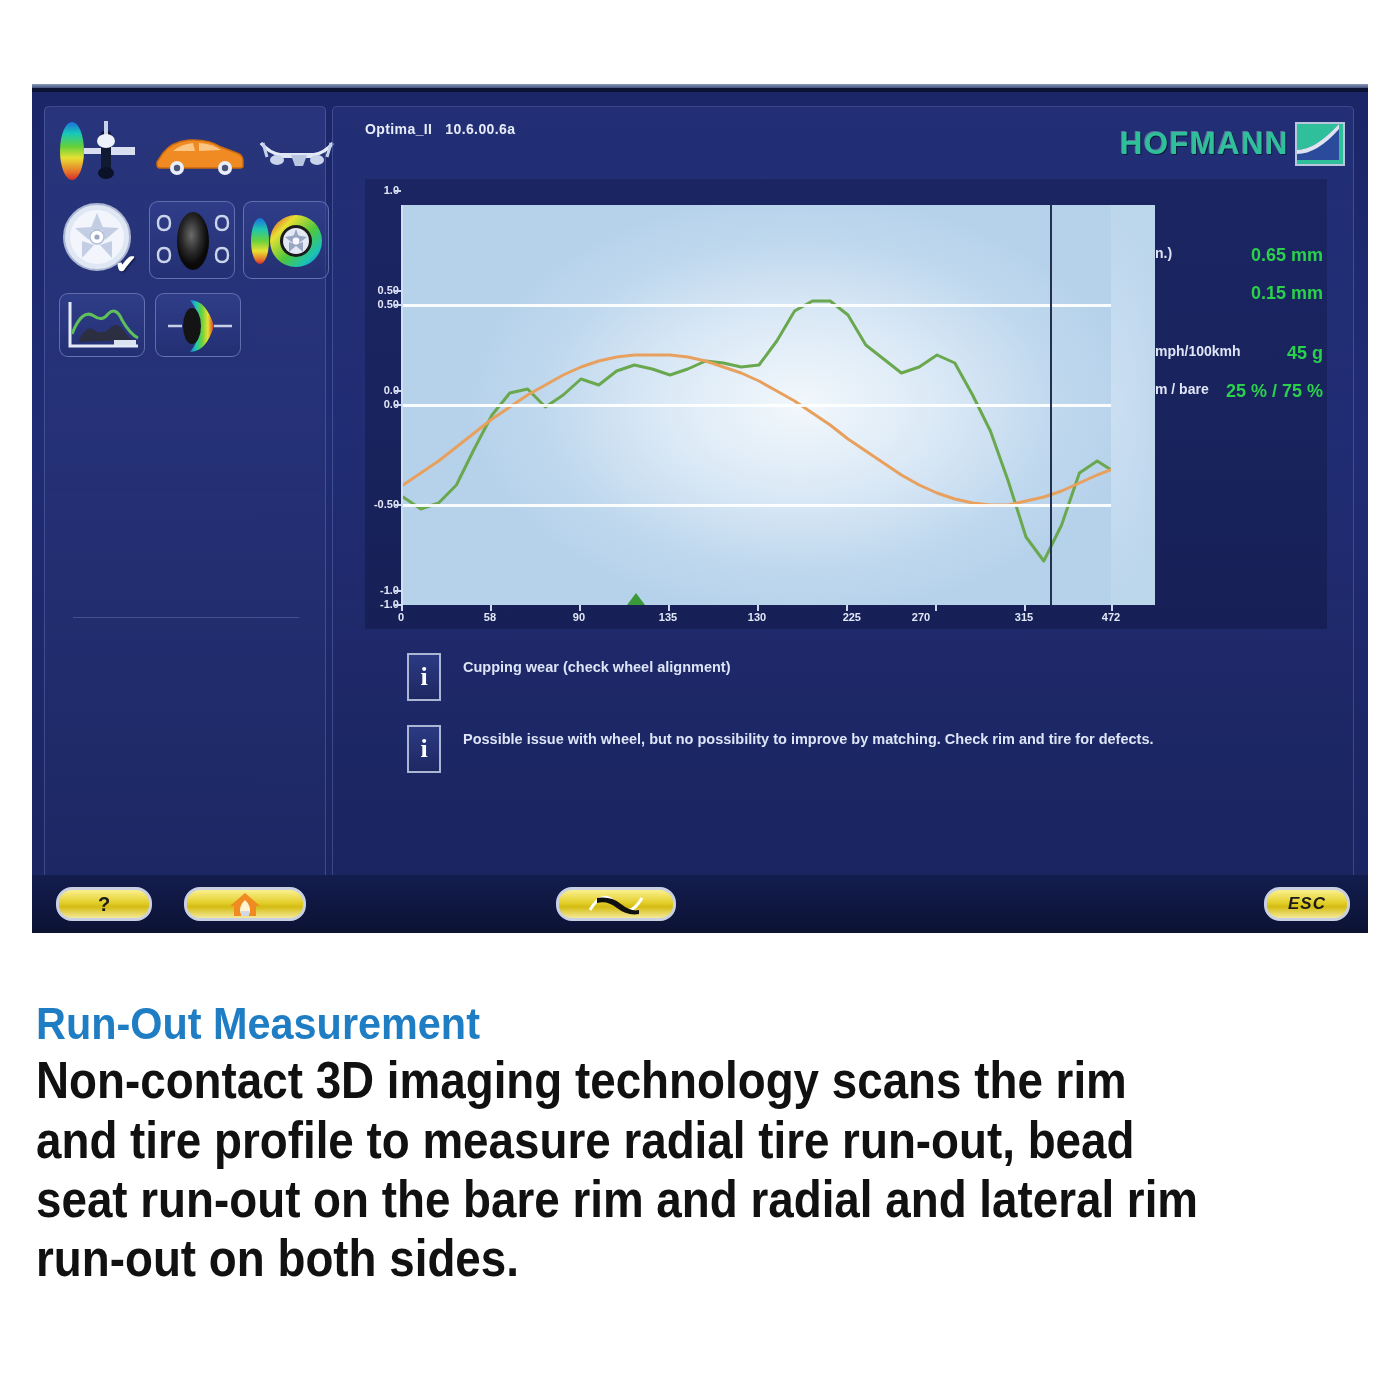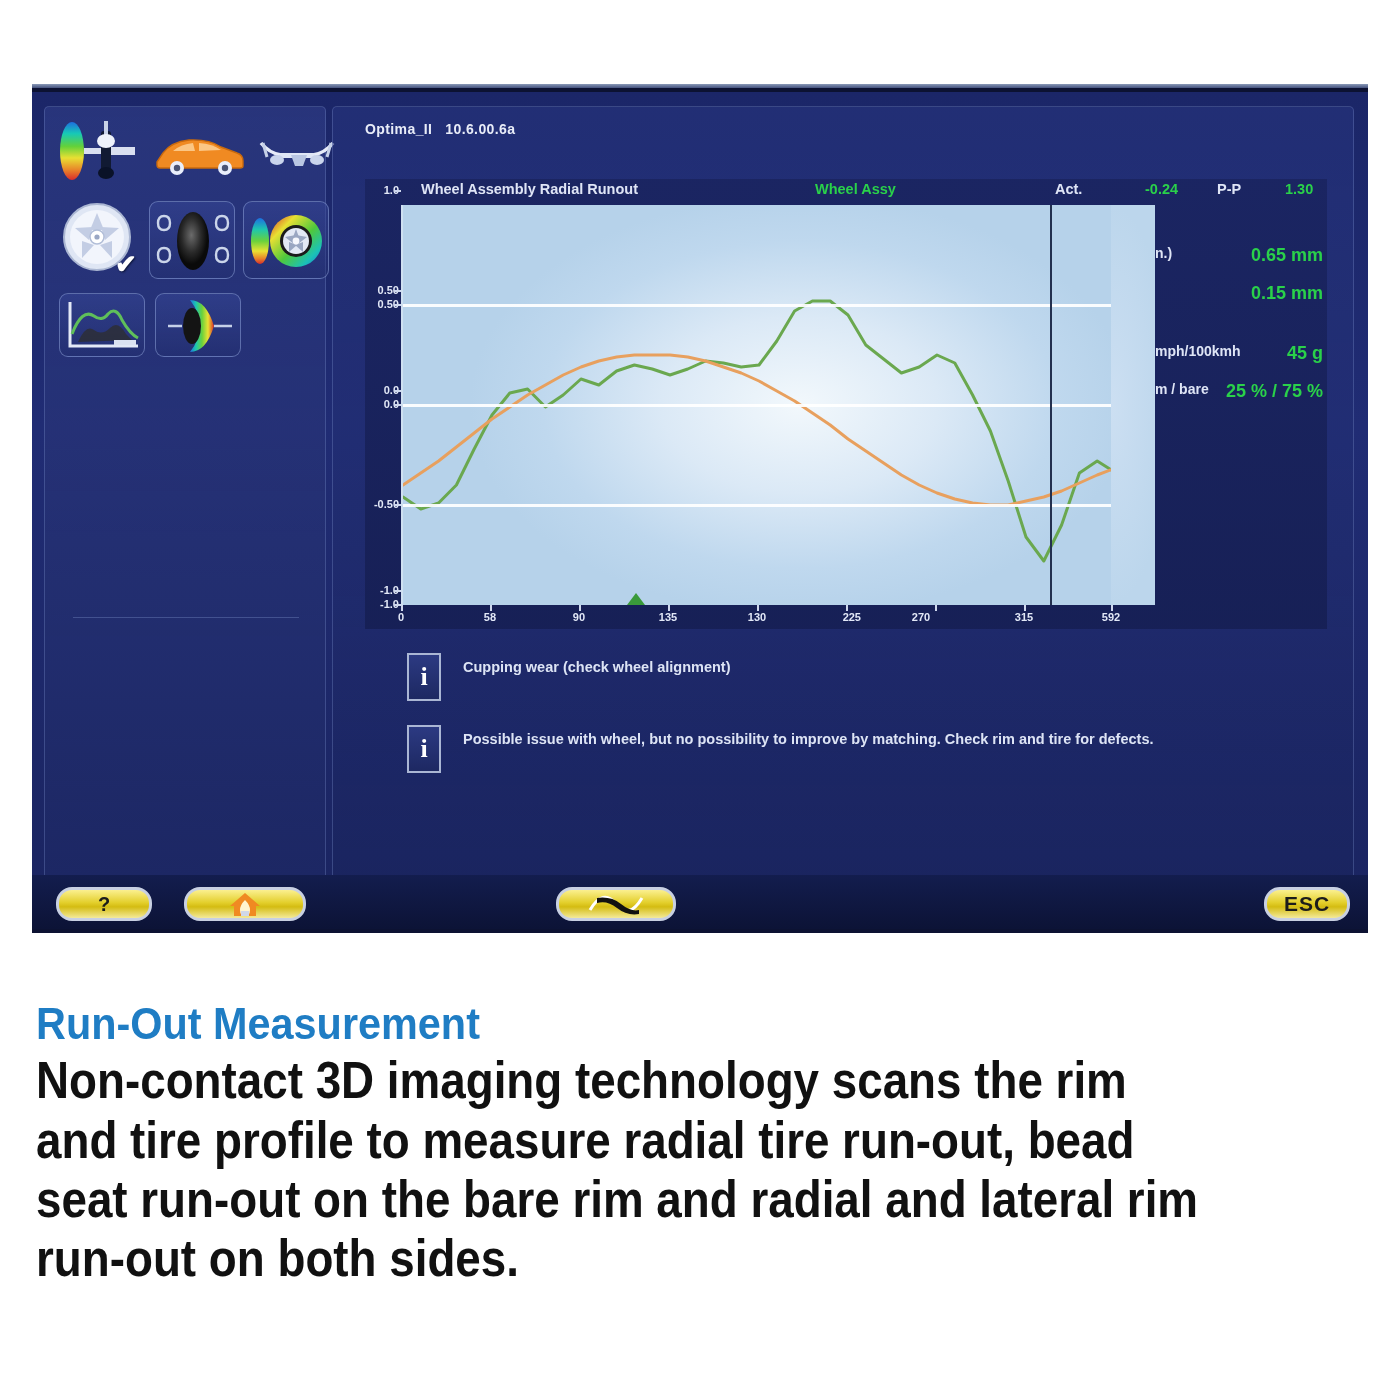--- a/index.html
+++ b/index.html
@@ -128,21 +128,21 @@
     box-sizing:border-box;
   }
   .ybtn{
     position:absolute;top:12px;height:34px;border-radius:16px;
     background:linear-gradient(180deg,#fbf08f 0%,#e3cf2c 45%,#d4bc12 60%,#f4ea9a 100%);
     border:3px solid #c8d0e2;
     box-sizing:border-box;
     display:flex;align-items:center;justify-content:center;
     color:#1b1b1b;font-weight:bold;
   }
-  #btn-esc{font-size:21px;letter-spacing:1px;}
+  #btn-esc{font-size:17px;letter-spacing:1px;font-style:italic;}
   #btn-help{font-size:20px;}
 
   
   #caption{position:absolute;left:36px;top:1000px;width:1330px;}
   #caption-title{
     color:#1f7dc4;font-size:45px;font-weight:bold;
     font-family:"Liberation Sans", sans-serif;
     transform:scaleX(.92);transform-origin:left center;
     margin:0 0 4px 0;line-height:1.05;
   }
@@ -303,31 +303,32 @@
       </svg>
     </div>
 
     <div class="rail-divider" style="top:510px;"></div>
   </div>
 
   <div id="main-panel">
 
     <div id="app-version">Optima_II   10.6.00.6a</div>
 
+    <div id="brand">
+      <div id="brand-word">HOFMANN</div>
+      <div id="brand-mark">
+        <svg width="42" height="36" viewBox="0 0 42 36">
+          <path d="M0 36 L0 26 Q18 26 42 0 L42 36 Z" fill="#2b4a9c"></path>
+          <path d="M0 26 Q18 26 42 0 L42 5 Q20 30 0 30 Z" fill="#ffffff" opacity=".85"></path>
+        </svg>
+      </div>
+    </div>
 
     <div id="chart-block">
 
-      <div id="chart-header">
-        <div class="ch-txt" id="ch-title">Wheel Assembly Radial Runout</div>
-        <div class="ch-txt" id="ch-assy">Wheel Assy</div>
-        <div class="ch-txt" id="ch-actlabel">Act.</div>
-        <div class="ch-txt" id="ch-actval">-0.24</div>
-        <div class="ch-txt" id="ch-pplabel">P-P</div>
-        <div class="ch-txt" id="ch-ppval">1.30</div>
-      </div>
 
       <div id="plot-right-strip"></div>
 
       <div id="y-axis">
           <div class="ytick" style="left: -8px; top: 5px;">1.0</div>
           <div class="ytick-dash" style="left: 29px; top: 11px;"></div>
           <div class="ytick" style="left: -8px; top: 105px;">0.50</div>
           <div class="ytick-dash" style="left: 29px; top: 111px;"></div>
           <div class="ytick" style="left: -8px; top: 205px;">0.0</div>
           <div class="ytick-dash" style="left: 29px; top: 211px;"></div>
@@ -353,21 +354,21 @@
           <div class="xtick" style="left: 287.992px; top: 432px;">135</div>
           <div class="xtick-dash" style="left: 302.992px; top: 426px;"></div>
           <div class="xtick" style="left: 376.989px; top: 432px;">130</div>
           <div class="xtick-dash" style="left: 391.989px; top: 426px;"></div>
           <div class="xtick" style="left: 465.986px; top: 432px; text-align: right;">225</div>
           <div class="xtick-dash" style="left: 480.986px; top: 426px;"></div>
           <div class="xtick" style="left: 541px; top: 432px;">270</div>
           <div class="xtick-dash" style="left: 569.983px; top: 426px;"></div>
           <div class="xtick" style="left: 643.981px; top: 432px;">315</div>
           <div class="xtick-dash" style="left: 658.981px; top: 426px;"></div>
-          <div class="xtick" style="left: 731px; top: 432px;">592</div>
+          <div class="xtick" style="left: 731px; top: 432px;">472</div>
           <div class="xtick-dash" style="left: 746px; top: 426px;"></div>
         </div>
 
       <div id="plot">
         <svg id="plot-svg" width="710" height="400" viewBox="0 0 710 400" preserveAspectRatio="none">
             <path d="M0.0 292.0 L17.8 304.0 L35.6 298.0 L53.4 280.0 L71.2 244.0 L89.0 210.0 L106.8 188.0 L124.6 184.0 L142.4 202.0 L160.2 190.0 L178.0 174.0 L195.8 180.0 L213.6 166.0 L231.4 160.0 L249.2 164.0 L267.0 170.0 L284.8 164.0 L302.6 156.0 L320.4 158.0 L338.2 162.0 L356.0 160.0 L373.8 136.0 L391.6 106.0 L409.4 96.0 L427.2 96.0 L445.0 110.0 L462.8 140.0 L480.6 154.0 L498.4 168.0 L516.2 162.0 L534.0 150.0 L551.8 158.0 L569.6 190.0 L587.4 226.0 L605.2 276.0 L623.0 332.0 L640.8 356.0 L658.6 320.0 L676.4 268.0 L694.2 256.0 L710.0 266.0" fill="none" stroke="#6aa84f" stroke-width="3" stroke-linejoin="round" stroke-linecap="round"></path>
             <path d="M0.0 280.0 L17.8 268.0 L35.6 256.0 L53.4 242.0 L71.2 228.0 L89.0 214.0 L106.8 202.0 L124.6 190.0 L142.4 180.0 L160.2 170.0 L178.0 162.0 L195.8 156.0 L213.6 152.0 L231.4 150.0 L249.2 150.0 L267.0 150.0 L284.8 152.0 L302.6 156.0 L320.4 162.0 L338.2 168.0 L356.0 176.0 L373.8 186.0 L391.6 196.0 L409.4 208.0 L427.2 220.0 L445.0 234.0 L462.8 246.0 L480.6 258.0 L498.4 270.0 L516.2 280.0 L534.0 288.0 L551.8 294.0 L569.6 298.0 L587.4 300.0 L605.2 300.0 L623.0 296.0 L640.8 292.0 L658.6 286.0 L676.4 278.0 L694.2 270.0 L710.0 264.0" fill="none" stroke="#e8a05e" stroke-width="3" stroke-linejoin="round" stroke-linecap="round"></path>
           </svg>
       <div class="gridline" style="top: 99px;"></div><div class="gridline" style="top: 199px;"></div><div class="gridline" style="top: 299px;"></div><div id="cursor-line" style="left: 646.713px;"></div><div id="tri-marker" style="left: 224.37px; top: 388px;"></div></div>
 

